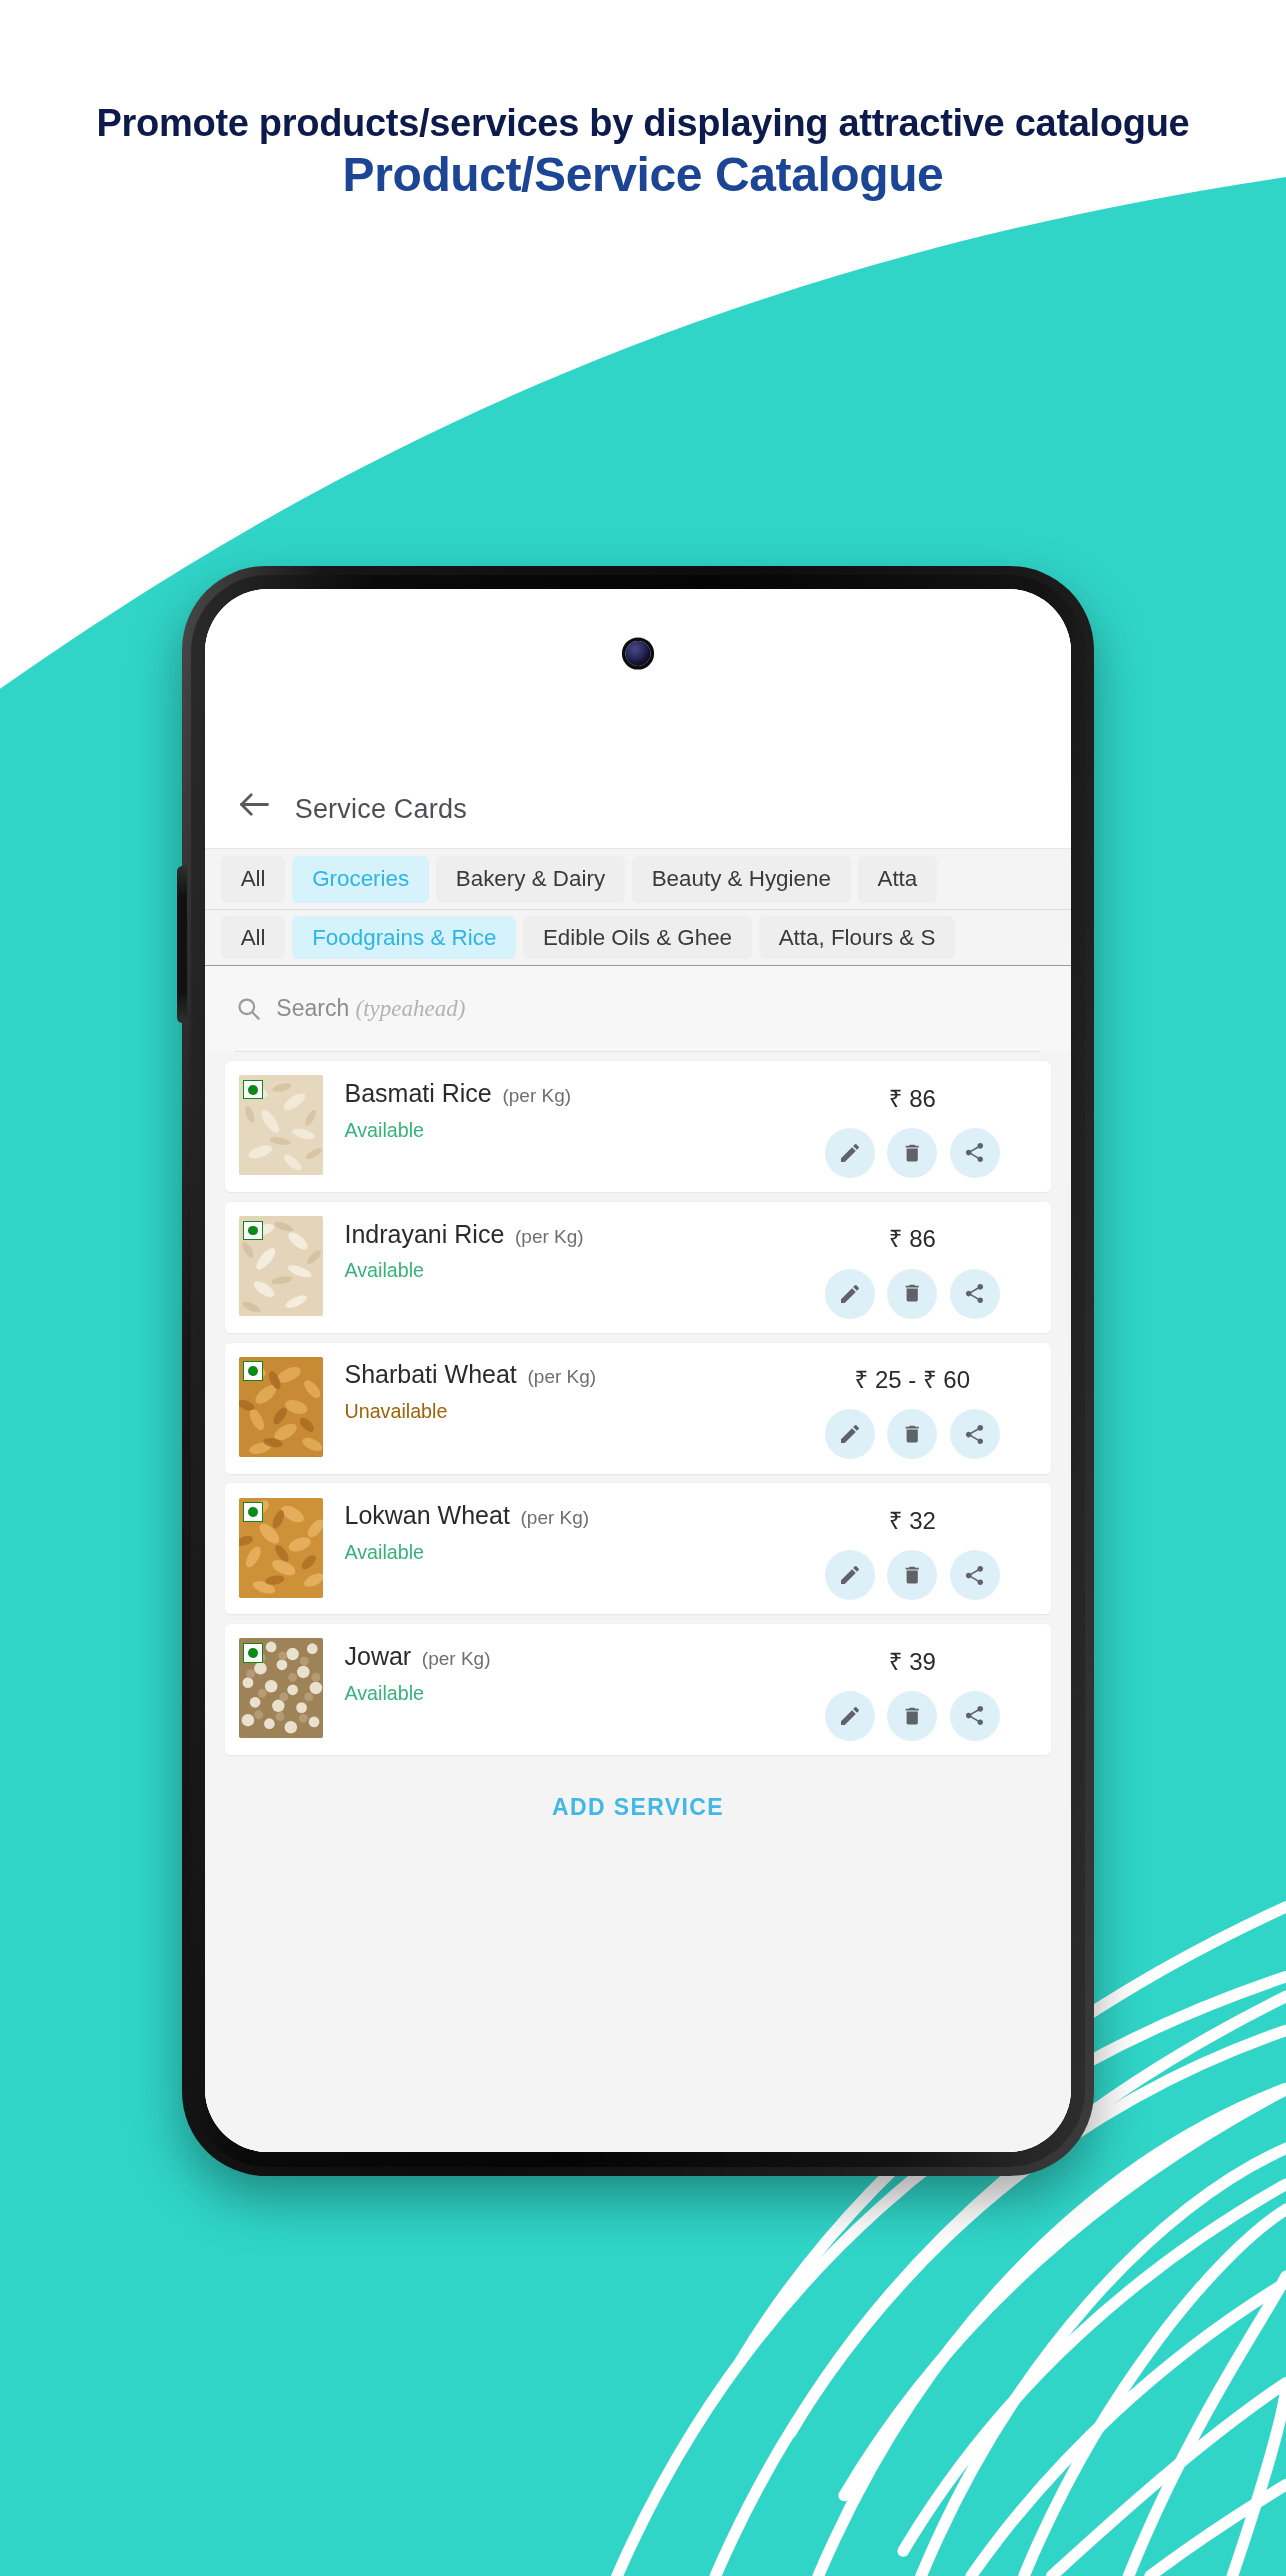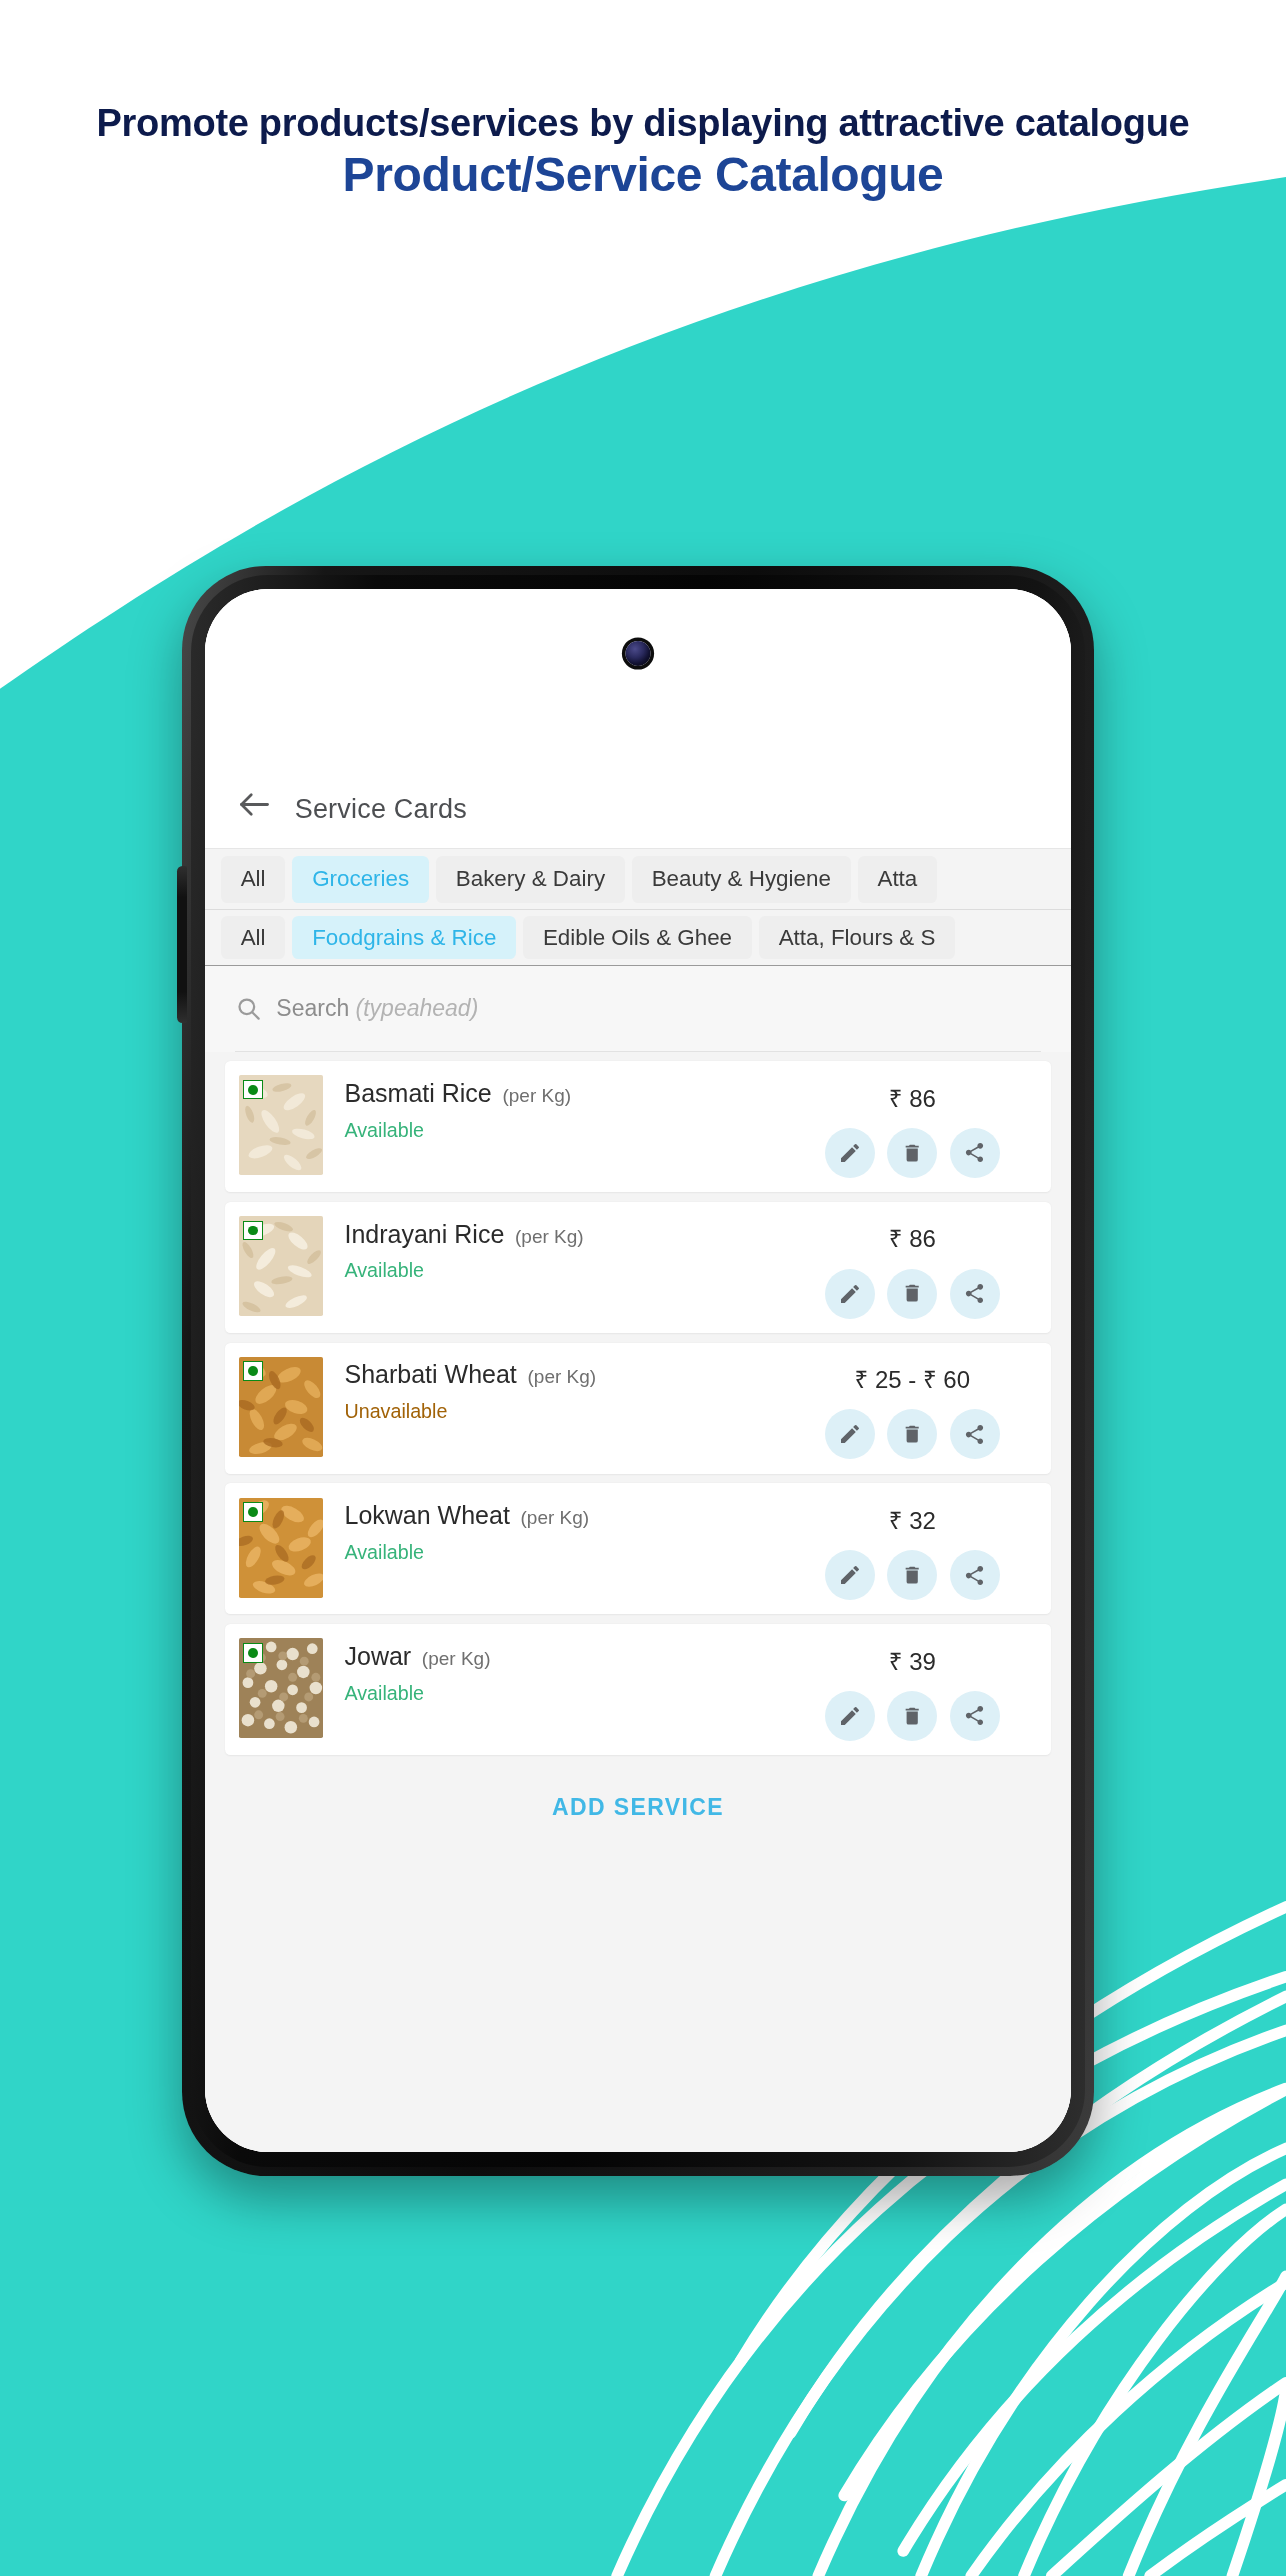--- a/index.html
+++ b/index.html
@@ -171,21 +171,21 @@
     padding: 0 30px;
   }
   #search-inner {
     display: flex; align-items: center;
     width: 100%;
     height: 100%;
     border-bottom: 0.9px solid #e2e2e2;
   }
   #search-icon { width: 27px; height: 27px; color: #9b9b9b; margin-right: 14.3px; }
   #search-ph { font-size: 23px; color: #8d8d8d; }
-  #search-ph .ital { color: #b3b3b3; font-style: italic; }
+  #search-ph .ital { color: #b3b3b3; font-style: italic; font-family: Liberation Serif, serif; }
 
   #list-area {
     flex: 1 1 auto;
     background: #f4f4f4;
     padding: 9px 19.7px 0;
     overflow: hidden;
   }
   .card {
     background: #ffffff;
     border-radius: 5.4px;

